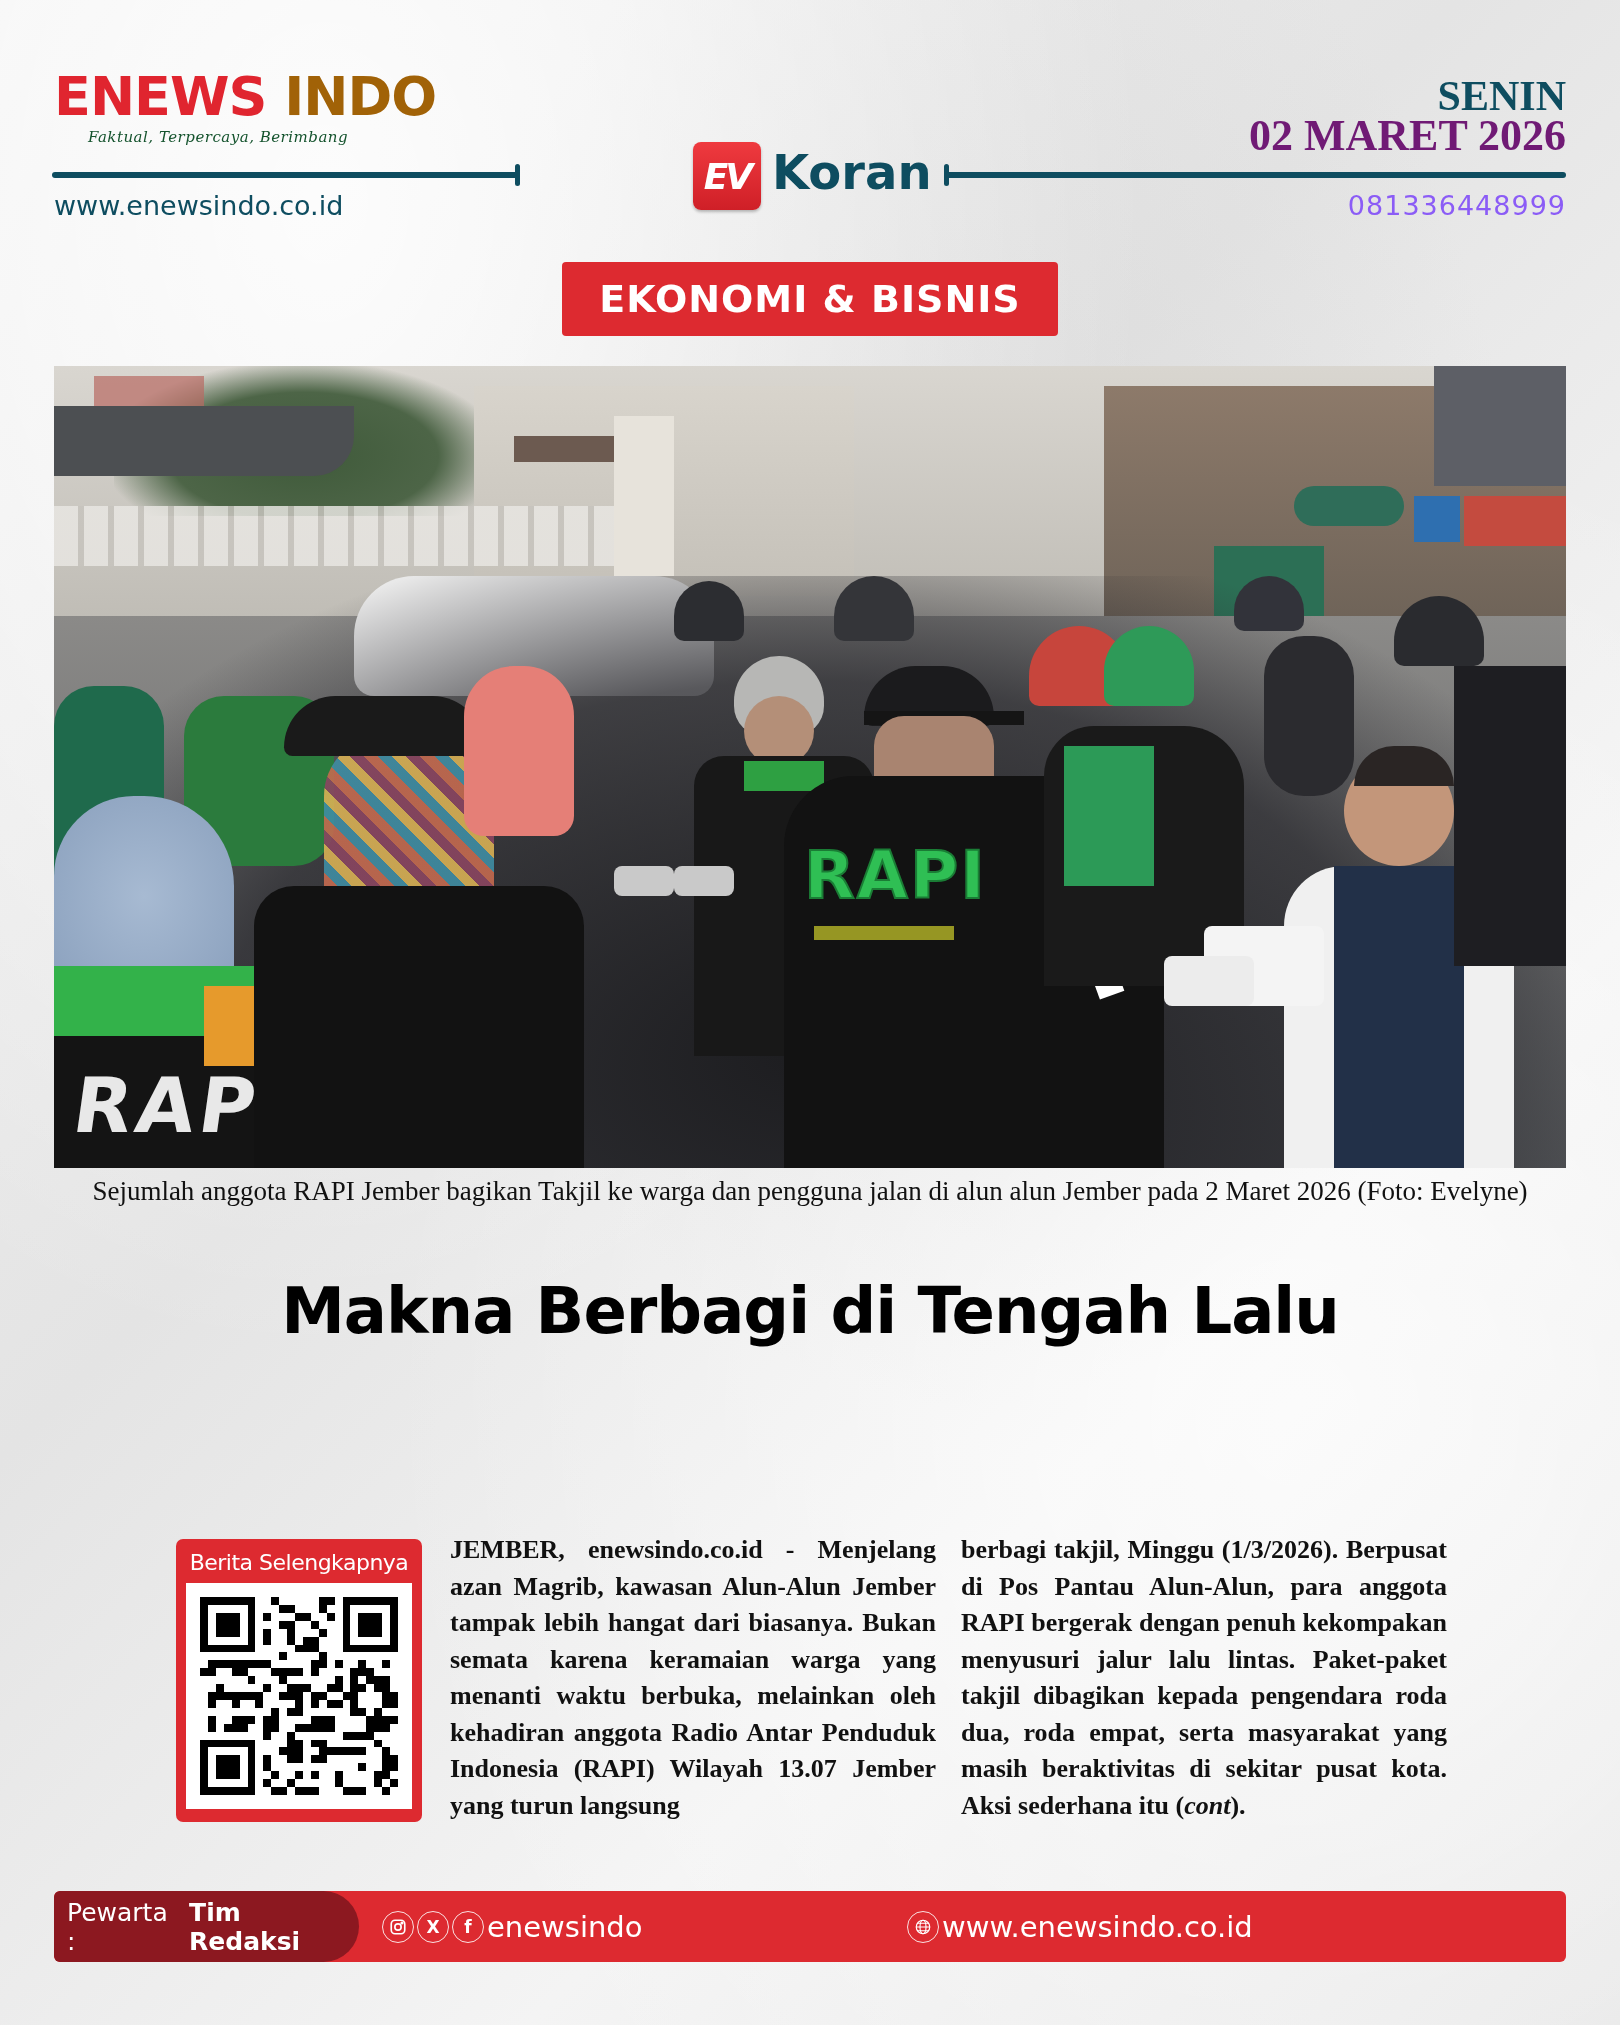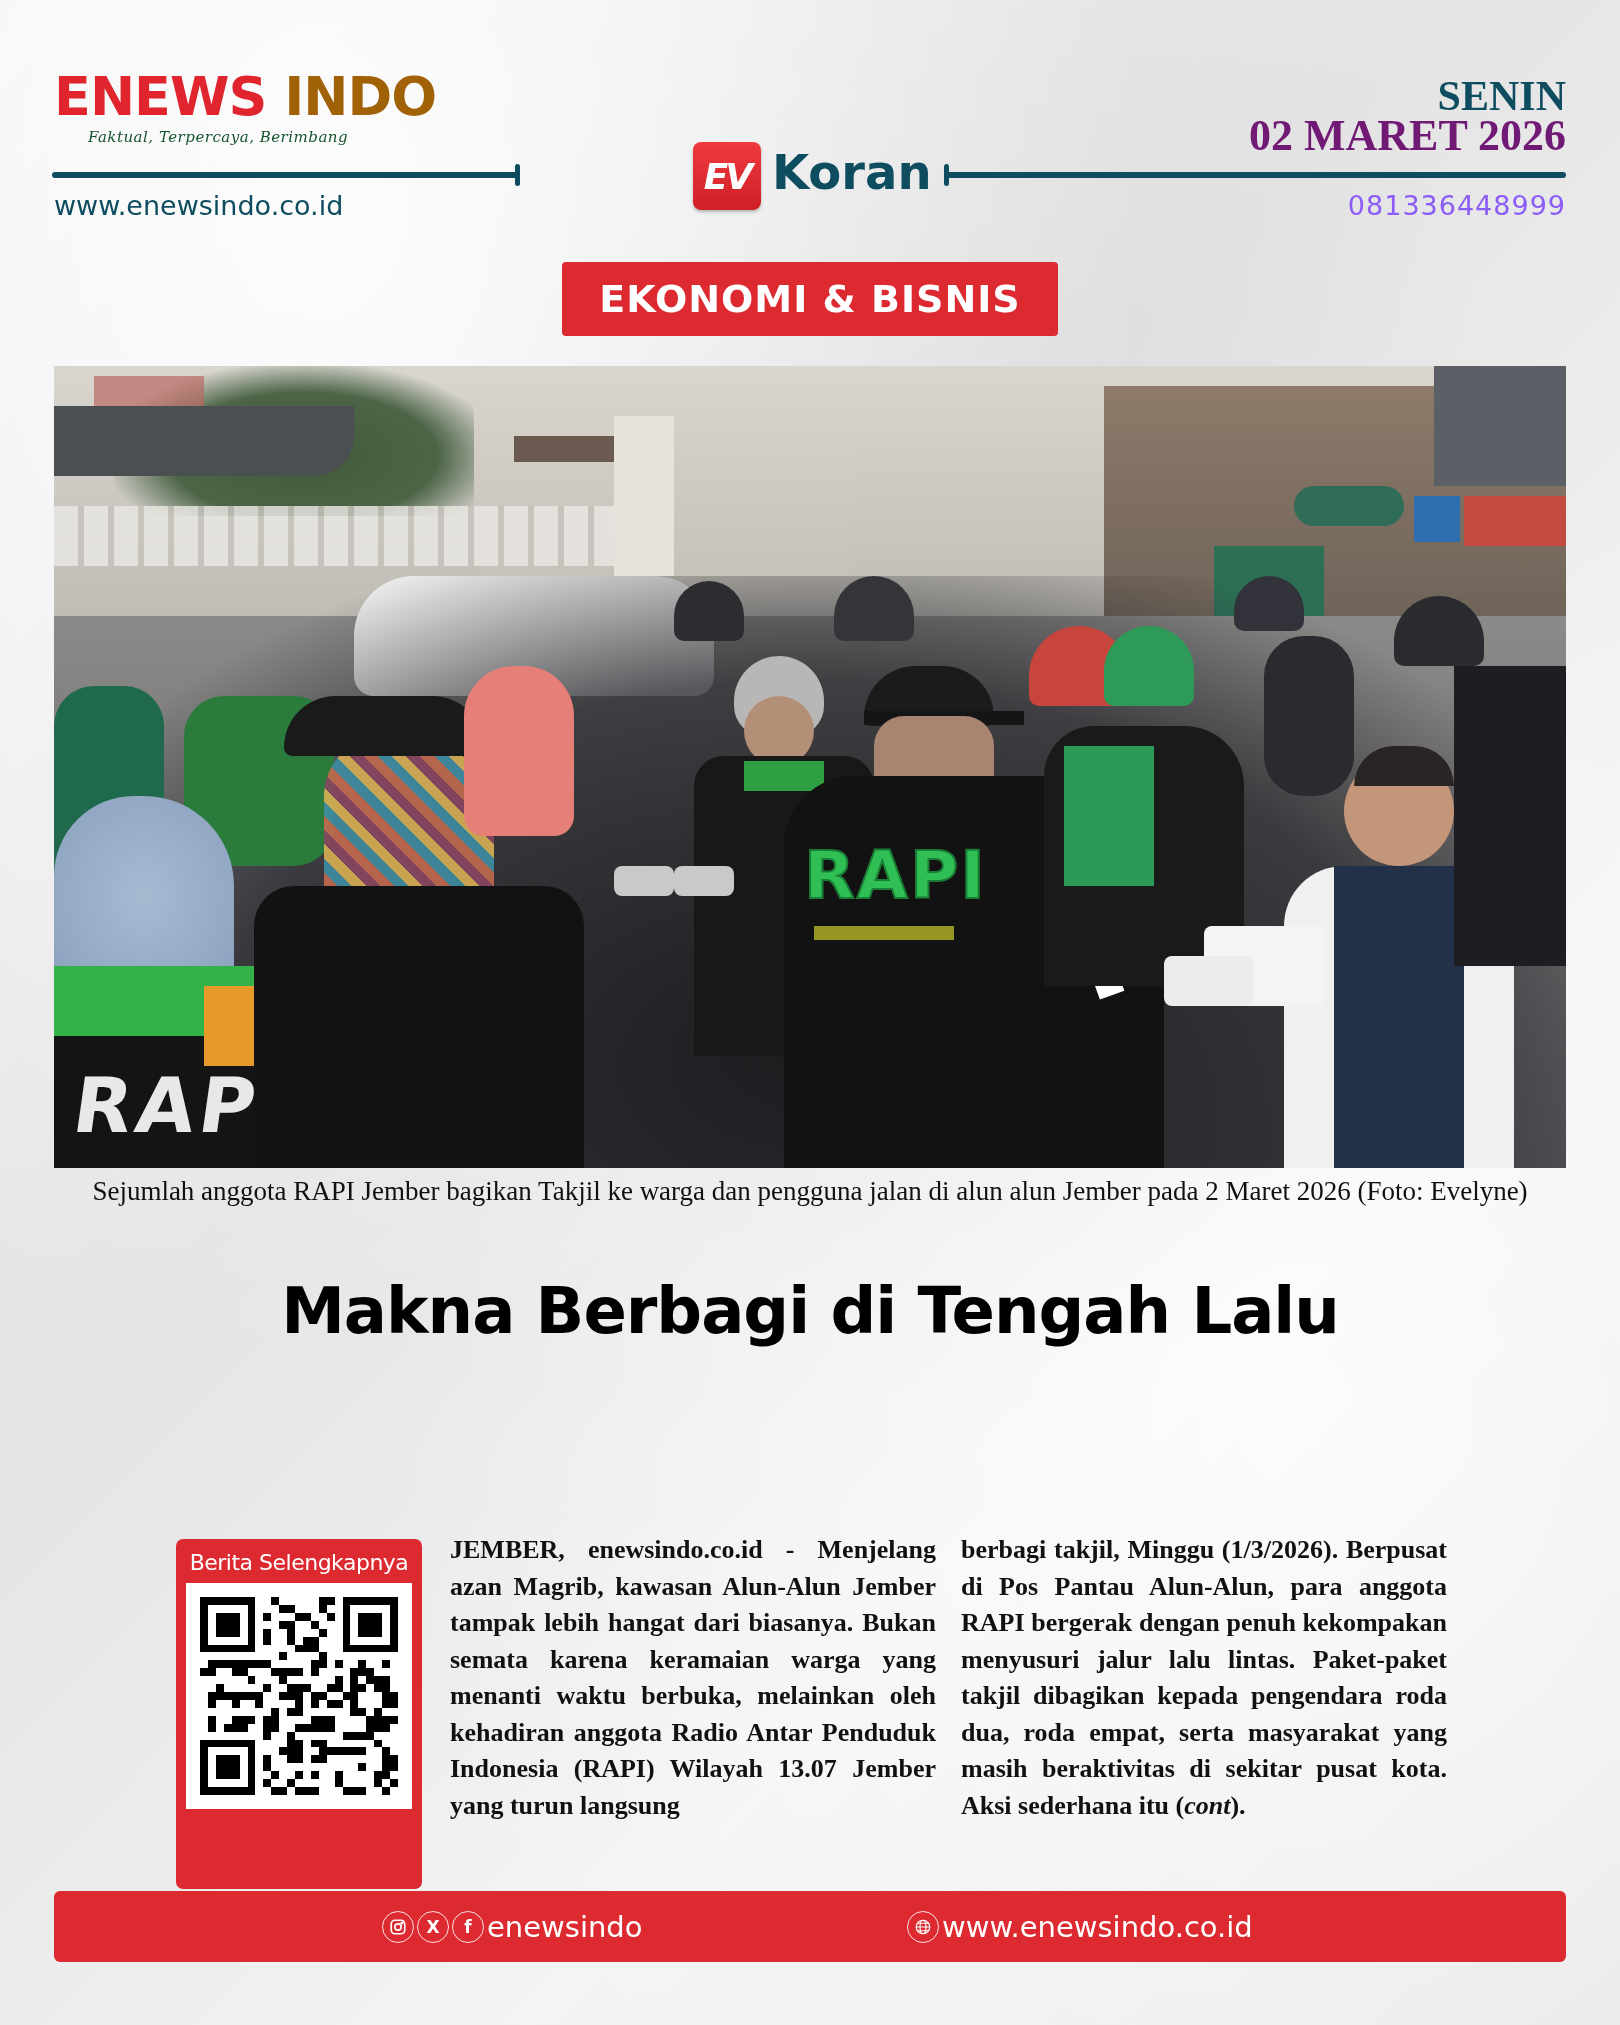--- a/index.html
+++ b/index.html
@@ -38,21 +38,21 @@
   .photo { left: 54px; top: 366px; width: 1512px; height: 802px; overflow: hidden; background: #6b6b6b; }
   .photo div { position: absolute; }
 
   
   .caption { left: 40px; top: 1174px; width: 1540px; text-align: center; font-family: "Liberation Serif", serif; font-size: 27px; line-height: 34px; color: #111; }
 
   
   .headline { left: 160px; top: 1272px; width: 1300px; text-align: center; font-family: "DejaVu Sans", sans-serif; font-weight: 700; font-size: 64px; line-height: 78px; color: #000; letter-spacing: -1px; }
 
   
-  .qr-box { left: 176px; top: 1539px; width: 246px; height: 350px; background: #dd2a30; border-radius: 7px; padding: 8px 10px 10px; }
+  .qr-box { left: 176px; top: 1539px; width: 246px; height: 283px; background: #dd2a30; border-radius: 7px; padding: 8px 10px 10px; }
   .qr-label { color: #fff; font-size: 22px; font-family: "DejaVu Sans", sans-serif; text-align: center; height: 36px; line-height: 32px; letter-spacing: -0.5px; }
   .qr-inner { background: #fff; width: 226px; height: 226px; padding: 14px; }
   .qr-grid { width: 198px; height: 198px; display: grid; grid-template-columns: repeat(25, 1fr); grid-template-rows: repeat(25, 1fr); }
   .qr-grid span { display: block; }
   .qr-grid span.b { background: #000; }
 
   
   .col { top: 1532px; width: 486px; font-family: "Liberation Serif", serif; font-weight: 700; font-size: 26px; line-height: 36.5px; text-align: justify; color: #111; }
   .col1 { left: 450px; }
   .col2 { left: 961px; }
@@ -814,20 +814,24 @@
 </div>
 
 <div class="abs col col1">
   <p class="last">JEMBER, enewsindo.co.id - Menjelang azan Magrib, kawasan Alun-Alun Jember tampak lebih hangat dari biasanya. Bukan semata karena keramaian warga yang menanti waktu berbuka, melainkan oleh kehadiran anggota Radio Antar Penduduk Indonesia (RAPI) Wilayah 13.07 Jember yang turun langsung</p>
 </div>
 <div class="abs col col2">
   <p class="last"><span>berbagi takjil, Minggu (1/3/2026). Berpusat di Pos Pantau Alun-Alun, para anggota RAPI bergerak dengan penuh kekompakan menyusuri jalur lalu lintas. Paket-paket takjil dibagikan kepada pengendara roda dua, roda empat, serta masyarakat yang masih beraktivitas di sekitar pusat kota. Aksi sederhana itu (</span><i>cont</i><span>).</span></p>
 </div>
 
 <div class="abs footer">
+  <div class="reporter">
+    <span>Pewarta :</span>
+    <b>Tim Redaksi</b>
+  </div>
 
   <div class="social" style="left:328px;">
     <span class="ico">
       <svg viewBox="0 0 24 24" fill="none" stroke="#fff" stroke-width="2.2">
           <rect x="3" y="3" width="18" height="18" rx="5"></rect>
           <circle cx="12" cy="12" r="4.2"></circle>
           <circle cx="17.3" cy="6.7" r="1" fill="#fff"></circle>
         </svg>
     </span>
     <span class="ico">X</span>

